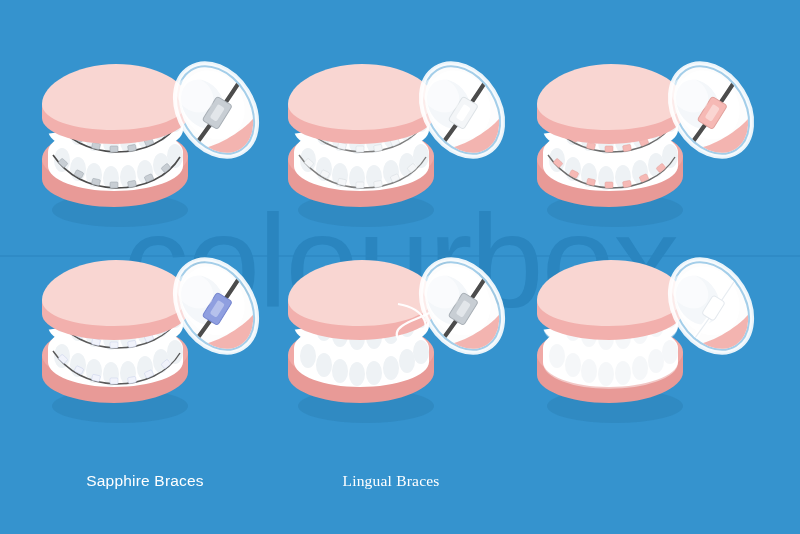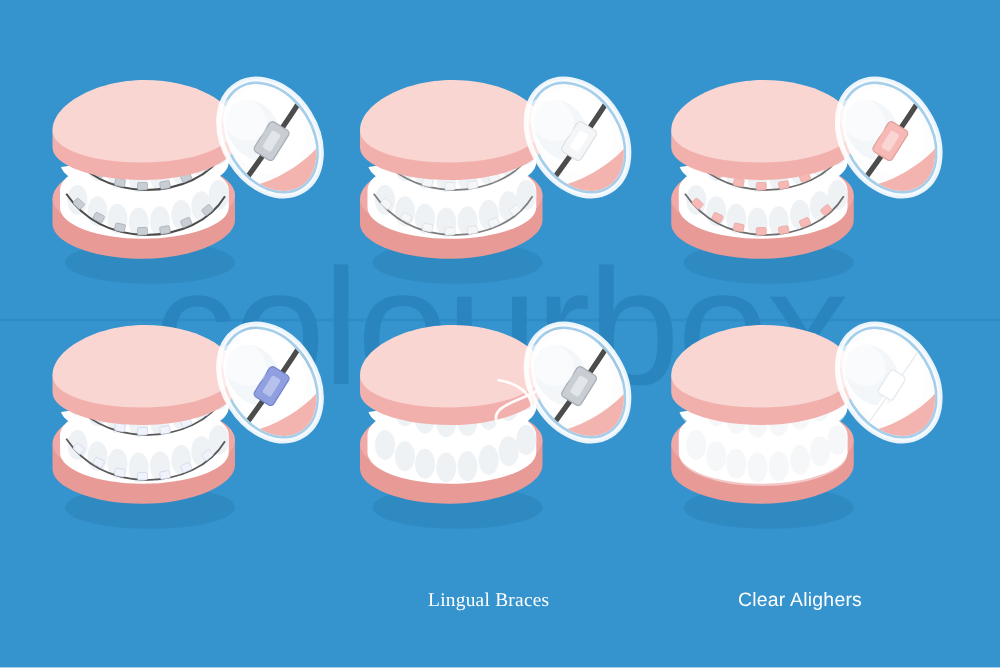--- a/index.html
+++ b/index.html
@@ -425,20 +425,21 @@
               <rect x="34" y="52" width="28" height="18" rx="3" fill="#8f9fe0" stroke="#7384cf" stroke-width="1"></rect>
               <rect x="40" y="57" width="16" height="8" rx="2" fill="#b6c1ec"></rect>
             </g>
           </g>
           <ellipse cx="48" cy="58" rx="37" ry="50" fill="none" stroke="#ffffff" stroke-width="4" opacity=".9"></ellipse>
           <ellipse cx="38" cy="34" rx="16" ry="20" fill="#ffffff" opacity=".5" transform="rotate(-20 38 34)"></ellipse>
         </g>
       </svg>
     </div>
 
+    <div class="cell-label">Sapphire Braces</div>
   </div>
 
   <div class="cell" style="left:266px; top:248px;font-family:Liberation Serif, serif;">
     <div class="model">
       <svg viewBox="0 0 175 165" width="175" height="165">
         <ellipse cx="92" cy="150" rx="68" ry="17" fill="#2f87be" opacity=".75"></ellipse>
         <path d="M14 99 L14 119 C14 134 46 147 86 147 C126 147 160 132 160 116 L160 96 Z" fill="#e89a97"></path>
         <path d="M14 99 C14 114 46 127 86 127 C126 127 160 112 160 96 C160 80 126 67 86 67 C46 67 14 83 14 99 Z" fill="#f0a9a6"></path>
         <path d="M20 92 C20 78 50 66 86 66 C122 66 155 78 155 92 L155 106 C155 120 122 131 86 131 C50 131 20 120 20 106 Z" fill="#ffffff"></path>
         <g fill="#eef2f5">
@@ -553,16 +554,15 @@
               <path d="M-6 86 C24 74 66 58 104 38" fill="none" stroke="#e8edf2" stroke-width="1.2"></path>
               <rect x="38" y="54" width="22" height="14" rx="3" fill="#ffffff" stroke="#e4e9ee" stroke-width="1" transform="rotate(-26 49 61)"></rect>
             </g>
           </g>
           <ellipse cx="48" cy="58" rx="37" ry="50" fill="none" stroke="#ffffff" stroke-width="4" opacity=".9"></ellipse>
           <ellipse cx="38" cy="34" rx="16" ry="20" fill="#ffffff" opacity=".5" transform="rotate(-20 38 34)"></ellipse>
         </g>
       </svg>
     </div>
 
-    <div class="cell-label">Clear Alighers</div>
   </div>
 
 </div>
 
 </body></html>

